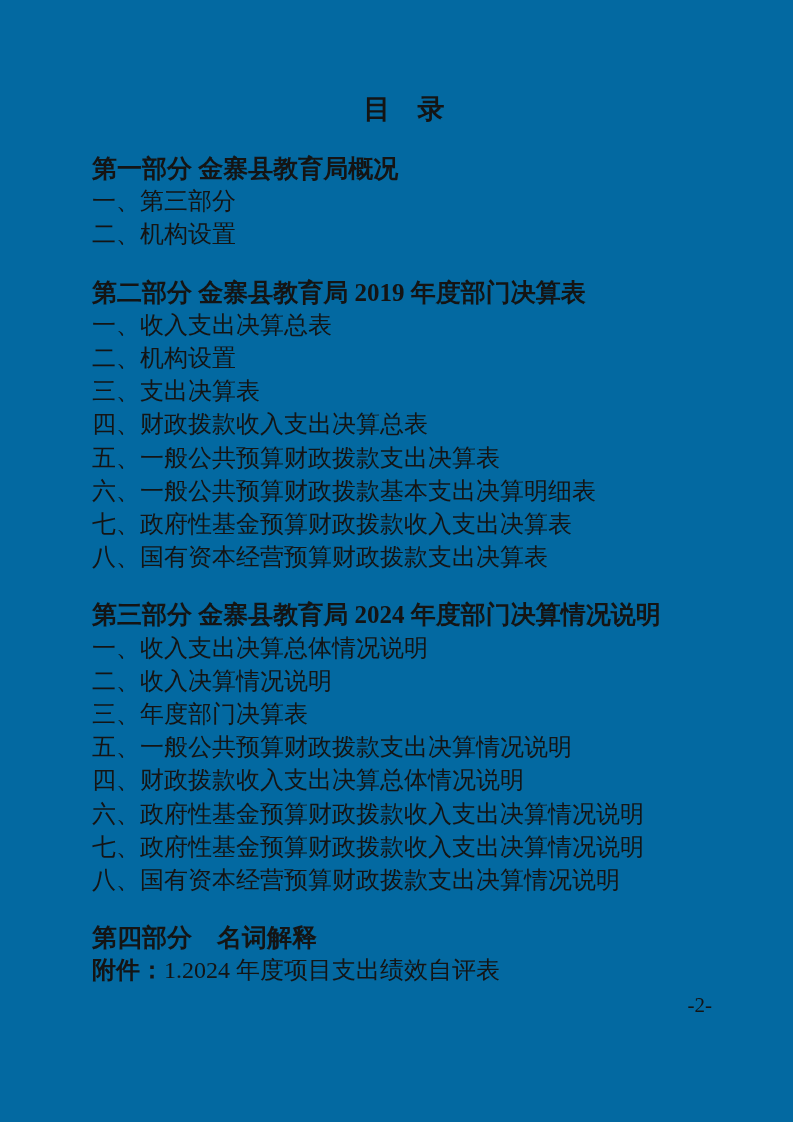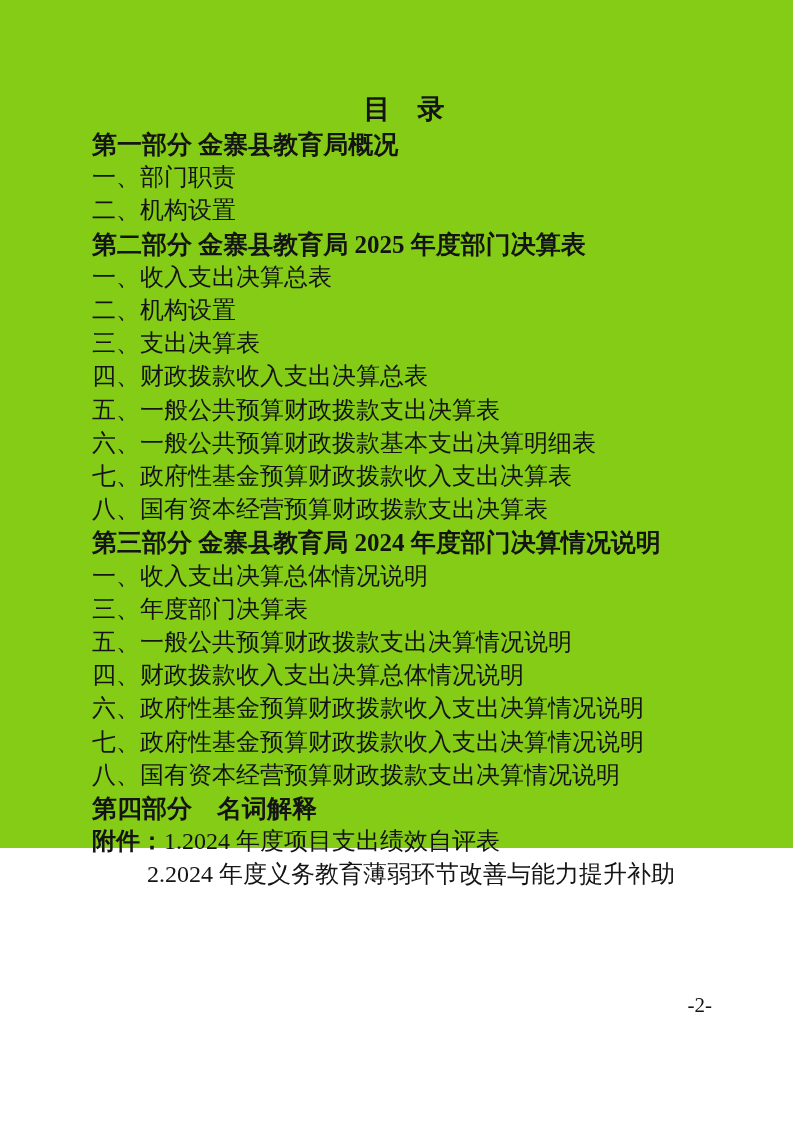--- a/index.html
+++ b/index.html
@@ -3,22 +3,22 @@
 <meta charset="utf-8">
 <style>
   html, body { margin: 0; padding: 0; }
   body {
     width: 793px; height: 1122px;
     background: #ffffff;
     overflow: hidden;
   }
   .page {
     position: relative;
-    width: 793px; height: 848px;
-    background: #84cc16;
+    width: 793px; height: 1122px;
+    background: #0369a1;
     color: #141414;
     font-family: "Liberation Serif", "DejaVu Serif", serif;
   }
   .content {
     position: absolute;
     left: 92px; top: 90px;
     width: 624px;
   }
   .doc-title {
     font-size: 27px;
@@ -28,20 +28,21 @@
     white-space: pre;
   }
   .line {
     font-size: 24px;
     line-height: 33.2px;
     white-space: pre;
   }
   .line.heading {
     font-size: 25px;
     font-weight: bold;
+    margin-top: 24px;
   }
   .line.indent {
     padding-left: 55px;
   }
   .bold { font-weight: bold; }
   .page-number {
     position: absolute;
     top: 992px;
     right: 81px;
     font-size: 21px;
@@ -51,43 +52,43 @@
 </style>
 </head>
 <body>
 
 <div class="page">
   <div class="content">
 
     <div class="doc-title">目　录</div>
 
     <div class="line heading">第一部分 金寨县教育局概况</div>
-    <div class="line">一、部门职责</div>
+    <div class="line">一、第三部分</div>
     <div class="line">二、机构设置</div>
 
-    <div class="line heading">第二部分 金寨县教育局 2025 年度部门决算表</div>
+    <div class="line heading">第二部分 金寨县教育局 2019 年度部门决算表</div>
     <div class="line">一、收入支出决算总表</div>
     <div class="line">二、机构设置</div>
     <div class="line">三、支出决算表</div>
     <div class="line">四、财政拨款收入支出决算总表</div>
     <div class="line">五、一般公共预算财政拨款支出决算表</div>
     <div class="line">六、一般公共预算财政拨款基本支出决算明细表</div>
     <div class="line">七、政府性基金预算财政拨款收入支出决算表</div>
     <div class="line">八、国有资本经营预算财政拨款支出决算表</div>
 
     <div class="line heading">第三部分 金寨县教育局 2024 年度部门决算情况说明</div>
     <div class="line">一、收入支出决算总体情况说明</div>
+    <div class="line">二、收入决算情况说明</div>
     <div class="line">三、年度部门决算表</div>
     <div class="line">五、一般公共预算财政拨款支出决算情况说明</div>
     <div class="line">四、财政拨款收入支出决算总体情况说明</div>
     <div class="line">六、政府性基金预算财政拨款收入支出决算情况说明</div>
     <div class="line">七、政府性基金预算财政拨款收入支出决算情况说明</div>
     <div class="line">八、国有资本经营预算财政拨款支出决算情况说明</div>
 
     <div class="line heading">第四部分　名词解释</div>
 
     <div class="line"><span class="bold">附件：</span><span>1.2024 年度项目支出绩效自评表</span></div>
-    <div class="line indent">2.2024 年度义务教育薄弱环节改善与能力提升补助</div>
 
   </div>
 
   <div class="page-number">-2-</div>
 </div>
 
 </body></html>

